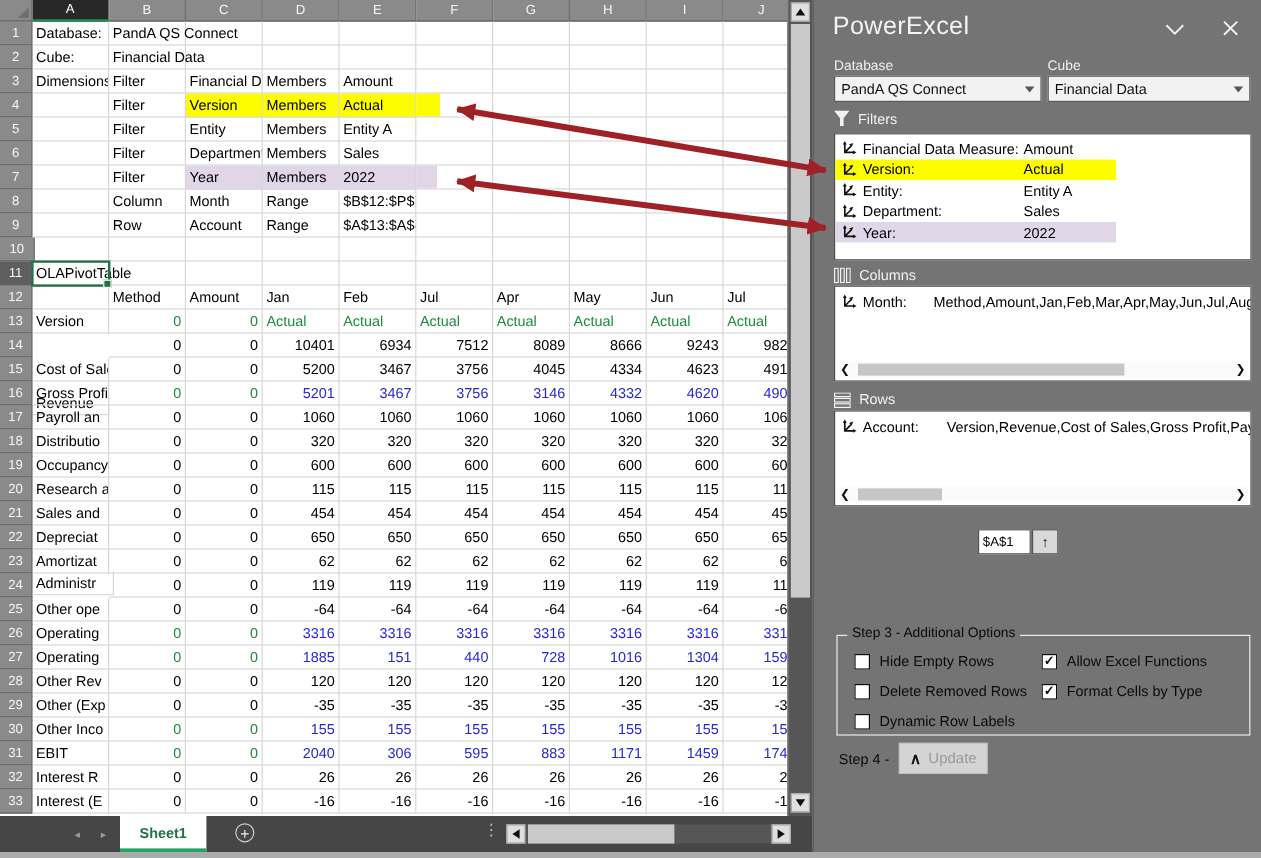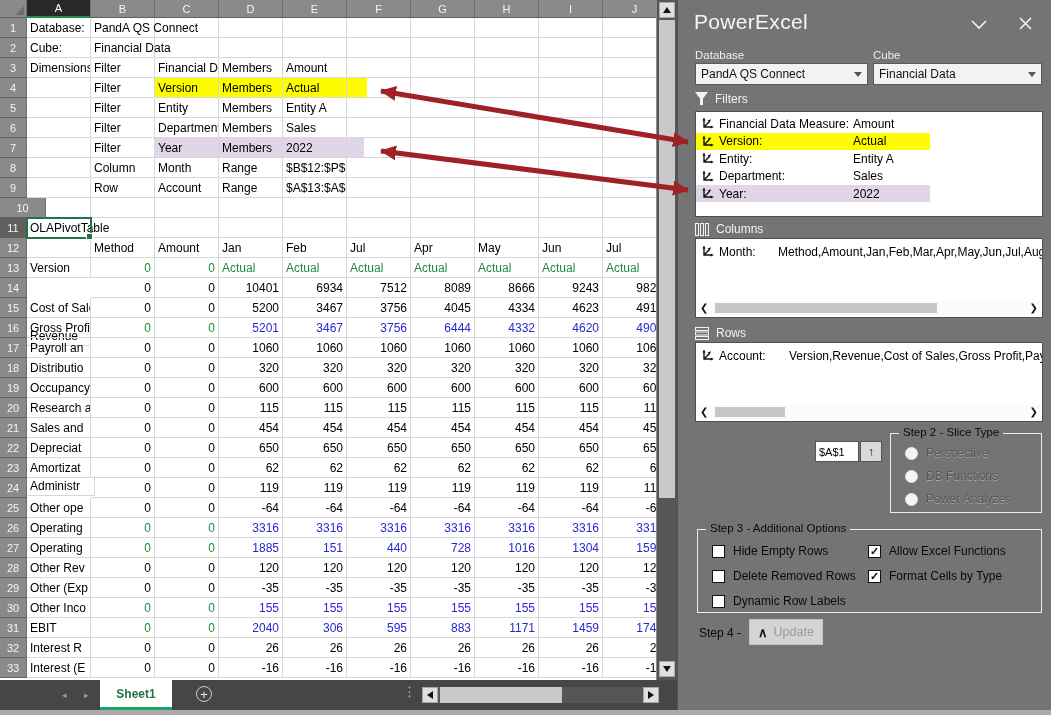--- a/index.html
+++ b/index.html
@@ -202,21 +202,21 @@
       <div class="cell" style="left: 27px; top: 178px; width: 64px; height: 20px;"></div>
       <div class="cell" style="left: 91px; top: 178px; width: 64px; height: 20px;">Row</div>
       <div class="cell" style="left: 155px; top: 178px; width: 64px; height: 20px;">Account</div>
       <div class="cell" style="left: 219px; top: 178px; width: 64px; height: 20px;">Range</div>
       <div class="cell" style="left: 283px; top: 178px; width: 64px; height: 20px;">$A$13:$A$44</div>
       <div class="cell" style="left: 347px; top: 178px; width: 64px; height: 20px;"></div>
       <div class="cell" style="left: 411px; top: 178px; width: 64px; height: 20px;"></div>
       <div class="cell" style="left: 475px; top: 178px; width: 64px; height: 20px;"></div>
       <div class="cell" style="left: 539px; top: 178px; width: 64px; height: 20px;"></div>
       <div class="cell" style="left: 603px; top: 178px; width: 64px; height: 20px;"></div>
-      <div class="rowhead" style="left: 0px; top: 198px; width: 46px; height: 20px;">10</div>
+      <div class="rowhead" style="left: 0px; top: 198px; width: 29px; height: 20px;">10</div>
       <div class="cell" style="left: 27px; top: 198px; width: 64px; height: 20px;"></div>
       <div class="cell" style="left: 91px; top: 198px; width: 64px; height: 20px;"></div>
       <div class="cell" style="left: 155px; top: 198px; width: 64px; height: 20px;"></div>
       <div class="cell" style="left: 219px; top: 198px; width: 64px; height: 20px;"></div>
       <div class="cell" style="left: 283px; top: 198px; width: 64px; height: 20px;"></div>
       <div class="cell" style="left: 347px; top: 198px; width: 64px; height: 20px;"></div>
       <div class="cell" style="left: 411px; top: 198px; width: 64px; height: 20px;"></div>
       <div class="cell" style="left: 475px; top: 198px; width: 64px; height: 20px;"></div>
       <div class="cell" style="left: 539px; top: 198px; width: 64px; height: 20px;"></div>
       <div class="cell" style="left: 603px; top: 198px; width: 64px; height: 20px;"></div>
@@ -275,21 +275,21 @@
       <div class="cell num" style="left: 475px; top: 298px; width: 64px; height: 20px;">4334</div>
       <div class="cell num" style="left: 539px; top: 298px; width: 64px; height: 20px;">4623</div>
       <div class="cell num" style="left: 603px; top: 298px; width: 64px; height: 20px;">4912</div>
       <div class="rowhead" style="left: 0px; top: 318px; width: 27px; height: 20px;">16</div>
       <div class="cell" style="left: 27px; top: 318px; width: 64px; height: 20px;">Gross Profit</div>
       <div class="cell gn" style="left: 91px; top: 318px; width: 64px; height: 20px;">0</div>
       <div class="cell gn" style="left: 155px; top: 318px; width: 64px; height: 20px;">0</div>
       <div class="cell bn" style="left: 219px; top: 318px; width: 64px; height: 20px;">5201</div>
       <div class="cell bn" style="left: 283px; top: 318px; width: 64px; height: 20px;">3467</div>
       <div class="cell bn" style="left: 347px; top: 318px; width: 64px; height: 20px;">3756</div>
-      <div class="cell bn" style="left: 411px; top: 318px; width: 64px; height: 20px;">6444</div>
+      <div class="cell bn" style="left: 411px; top: 318px; width: 64px; height: 20px;">3146</div>
       <div class="cell bn" style="left: 475px; top: 318px; width: 64px; height: 20px;">4332</div>
       <div class="cell bn" style="left: 539px; top: 318px; width: 64px; height: 20px;">4620</div>
       <div class="cell bn" style="left: 603px; top: 318px; width: 64px; height: 20px;">4908</div>
       <div class="rowhead" style="left: 0px; top: 338px; width: 27px; height: 20px; text-align: center;">17</div>
       <div class="cell" style="left: 27px; top: 338px; width: 64px; height: 20px;">Payroll an</div>
       <div class="cell num" style="left: 91px; top: 338px; width: 64px; height: 20px;">0</div>
       <div class="cell num" style="left: 155px; top: 338px; width: 64px; height: 20px;">0</div>
       <div class="cell num" style="left: 219px; top: 338px; width: 64px; height: 20px;">1060</div>
       <div class="cell num" style="left: 283px; top: 338px; width: 64px; height: 20px;">1060</div>
       <div class="cell num" style="left: 347px; top: 338px; width: 64px; height: 20px;">1060</div>
@@ -639,35 +639,20 @@
         <div class="bs-thumb" style="left:17px;width:70px"></div>
         <span class="bs-r">❯</span>
       </div>
     </div>
 
     <input id="cellref" style="left: 137px; top: 441px;" value="$A$1">
     <div id="refbtn" style="left:182px;top:441px">
       <span>↑</span>
     </div>
 
-    <div class="groupbox" id="step2box" style="left:212px;top:433px;width:152px;height:80px">
-      <div class="legend">Step 2 - Slice Type</div>
-    <div class="radio-row" style="left: 14px; top: 12px;">
-          <div class="radio dis"></div>
-          <span class="dis-label">Perspective</span>
-        </div>
-        <div class="radio-row" style="left: 14px; top: 35px;">
-          <div class="radio dis"></div>
-          <span class="dis-label">DB Functions</span>
-        </div>
-        <div class="radio-row" style="left: 14px; top: 58px;">
-          <div class="radio dis"></div>
-          <span class="dis-label">Power Analyzer</span>
-        </div>
-      </div>
 
     <div class="groupbox" id="step3box" style="left:19px;top:529px;width:345px;height:84px">
       <div class="legend">Step 3 - Additional Options</div>
     <div class="cb-row" style="left: 14px; top: 14px;">
           <div class="cb"></div>
           <span>Hide Empty Rows</span>
         </div>
         <div class="cb-row" style="left: 14px; top: 39px;">
           <div class="cb"></div>
           <span>Delete Removed Rows</span>

